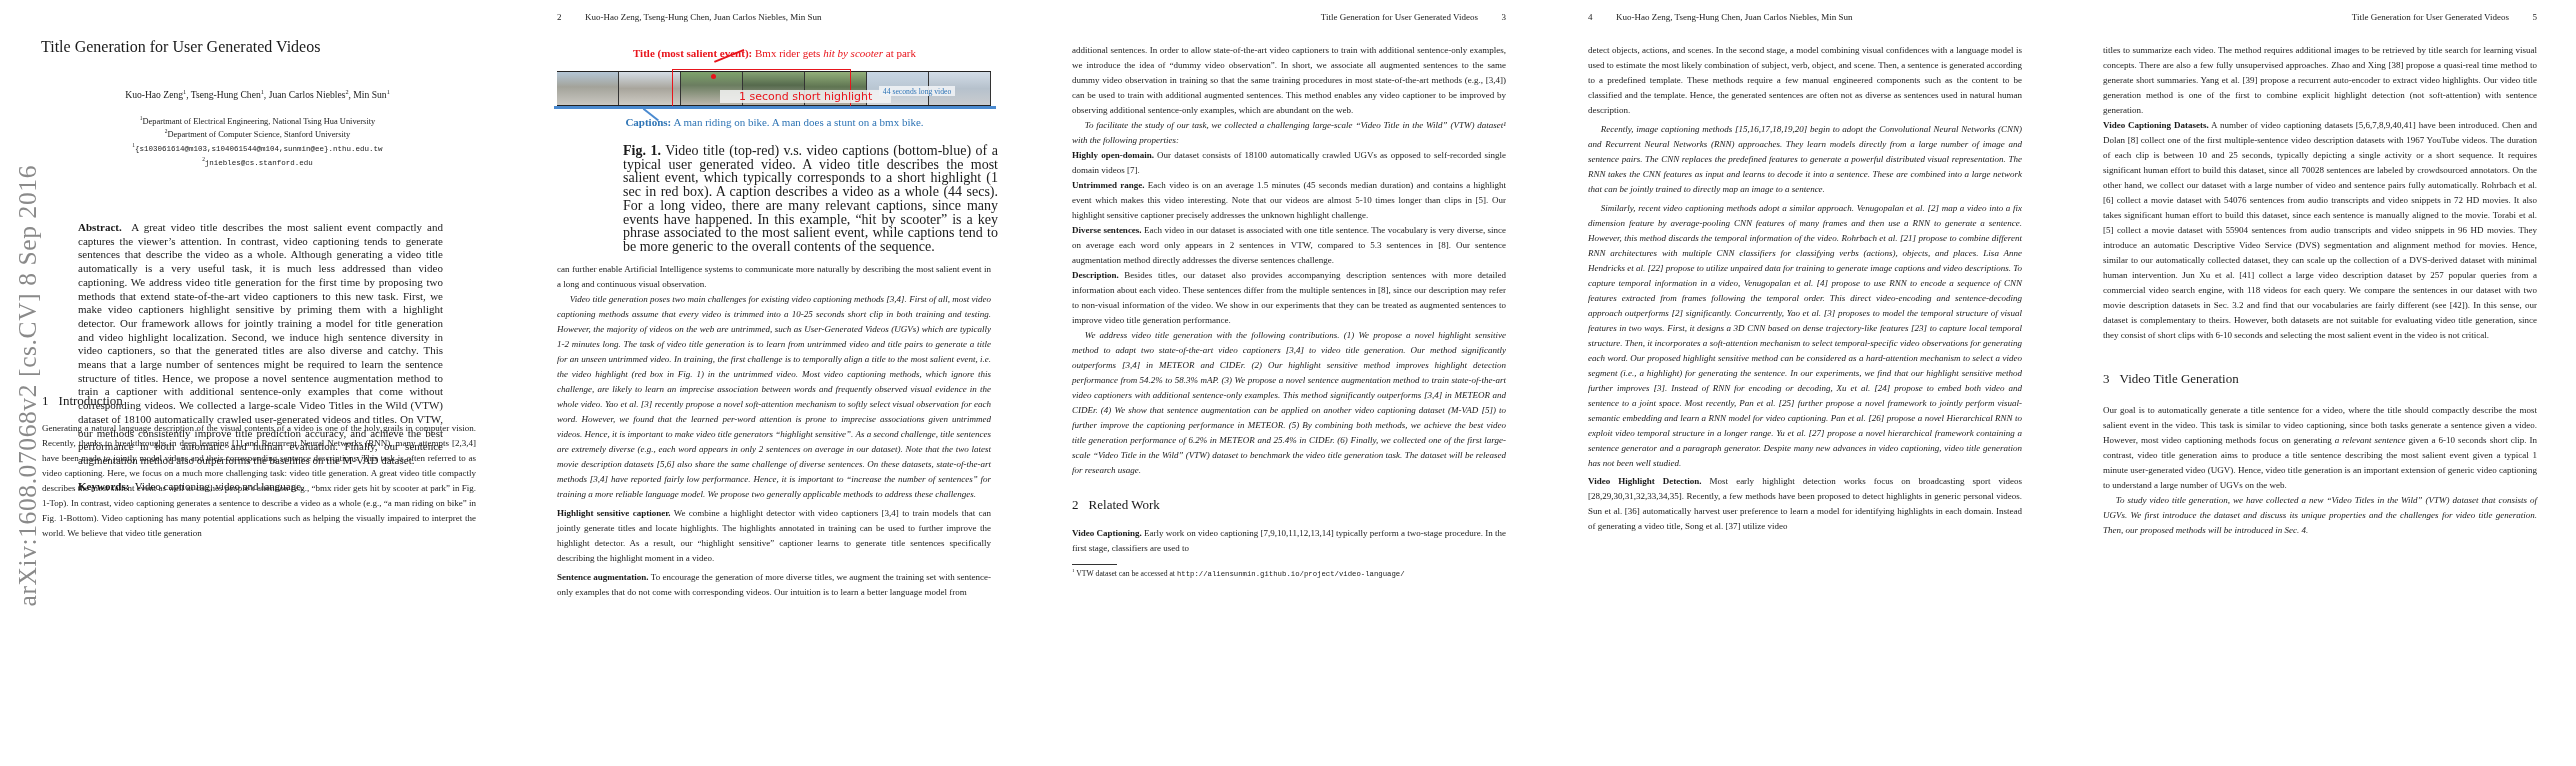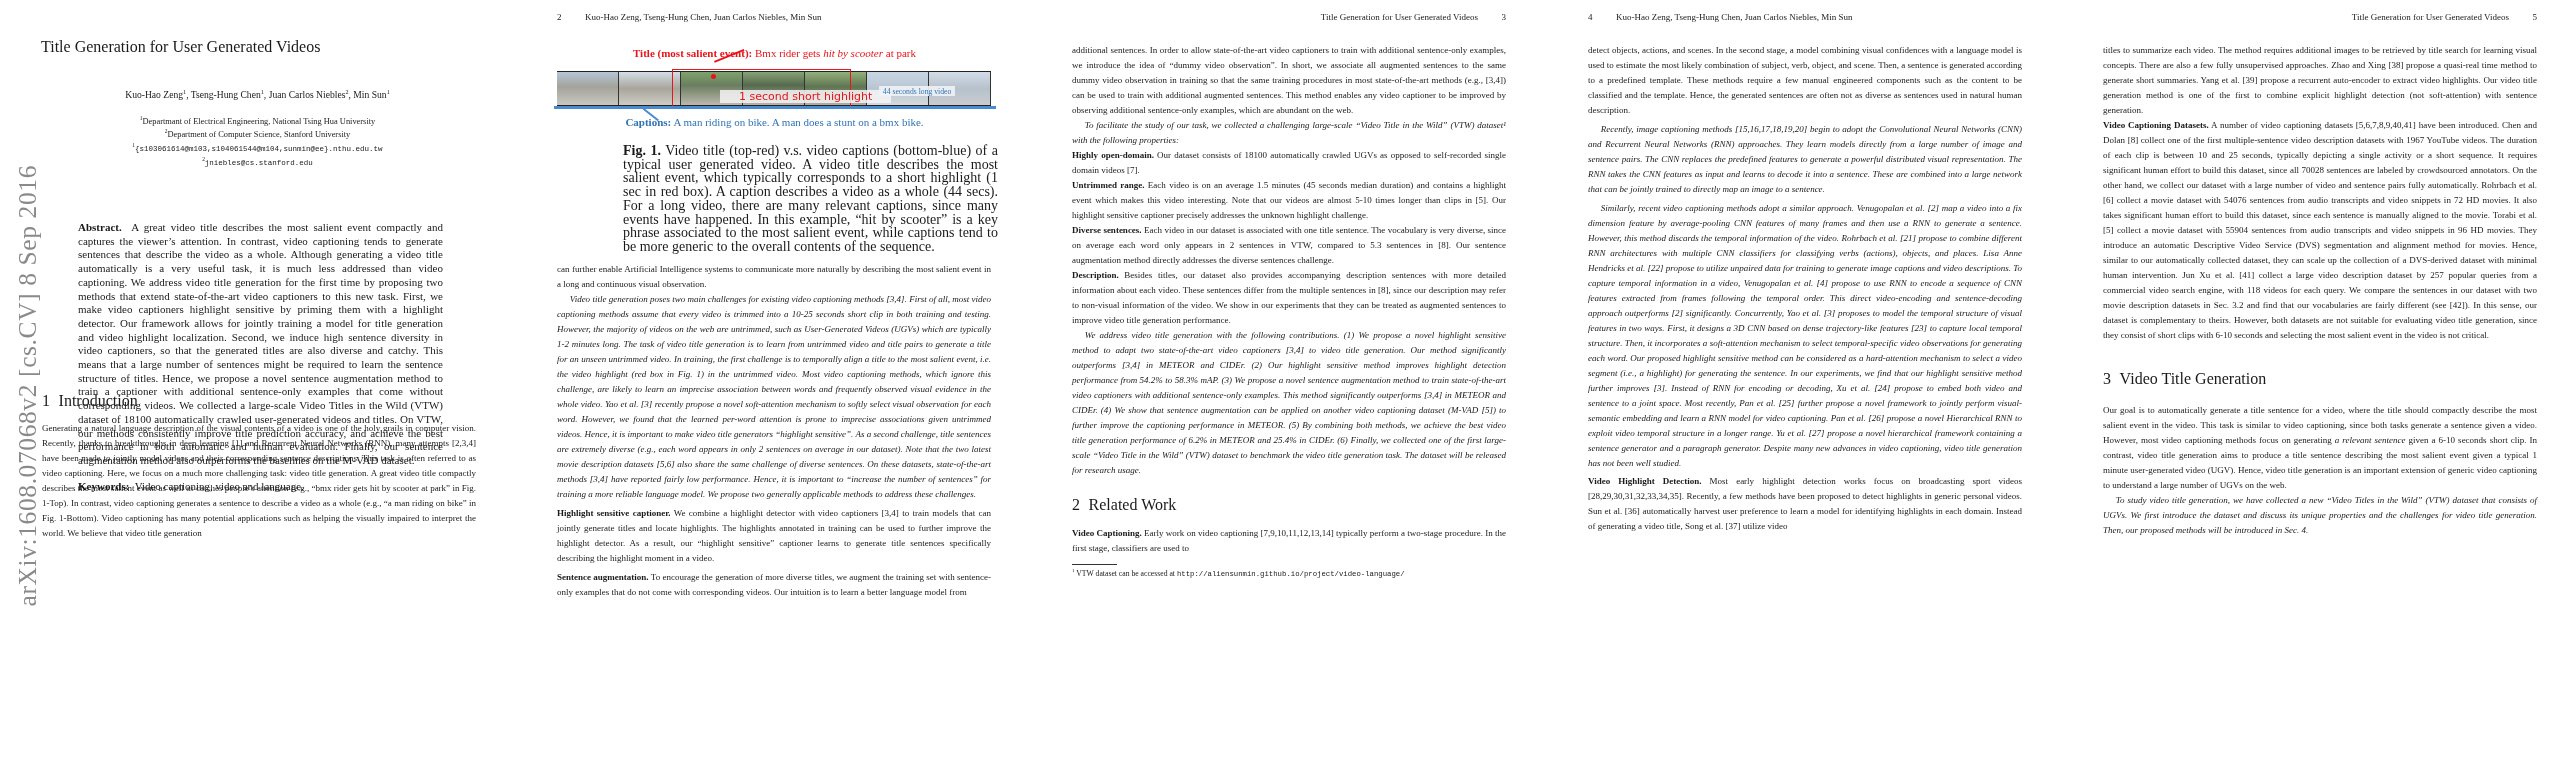--- a/index.html
+++ b/index.html
@@ -19,21 +19,21 @@
   .body p.gap { margin-top: 3.8px; }
   .runhead {
     position: absolute; top: 11.5px; left: 42px; width: 434px; height: 15.3px;
     font-family: "Liberation Serif", serif; font-size: 9px; color: #222;
   }
   .runhead .pn { position: absolute; top: 0; }
   .runhead .rt { position: absolute; top: 0; }
   .left .pn { left: 0; } .left .rt { left: 28px; }
   .right .pn { right: 0; } .right .rt { right: 28px; }
   h2.sec {
-    margin: 0; font-family: "Liberation Serif", serif; font-weight: normal; font-size: 16px;
+    margin: 0; font-family: "Liberation Serif", serif; font-weight: normal; font-size: 13px;
   }
   h2.sec .num { display: inline-block; width: 16.6px; }
   b.rh { font-weight: bold; }
   .mono { font-family: "Liberation Mono", "DejaVu Sans Mono", monospace; }
   
   .arxiv-stamp {
     position: absolute; left: 12.8px; top: 383px; width: 447px; height: 28px;
     transform-origin: 0 0; transform: rotate(-90deg) translate(-50%, 0);
     font-family: "Liberation Serif", serif; font-size: 25.5px; color: #8a8a8a;
     white-space: nowrap; letter-spacing: 0.6px;

